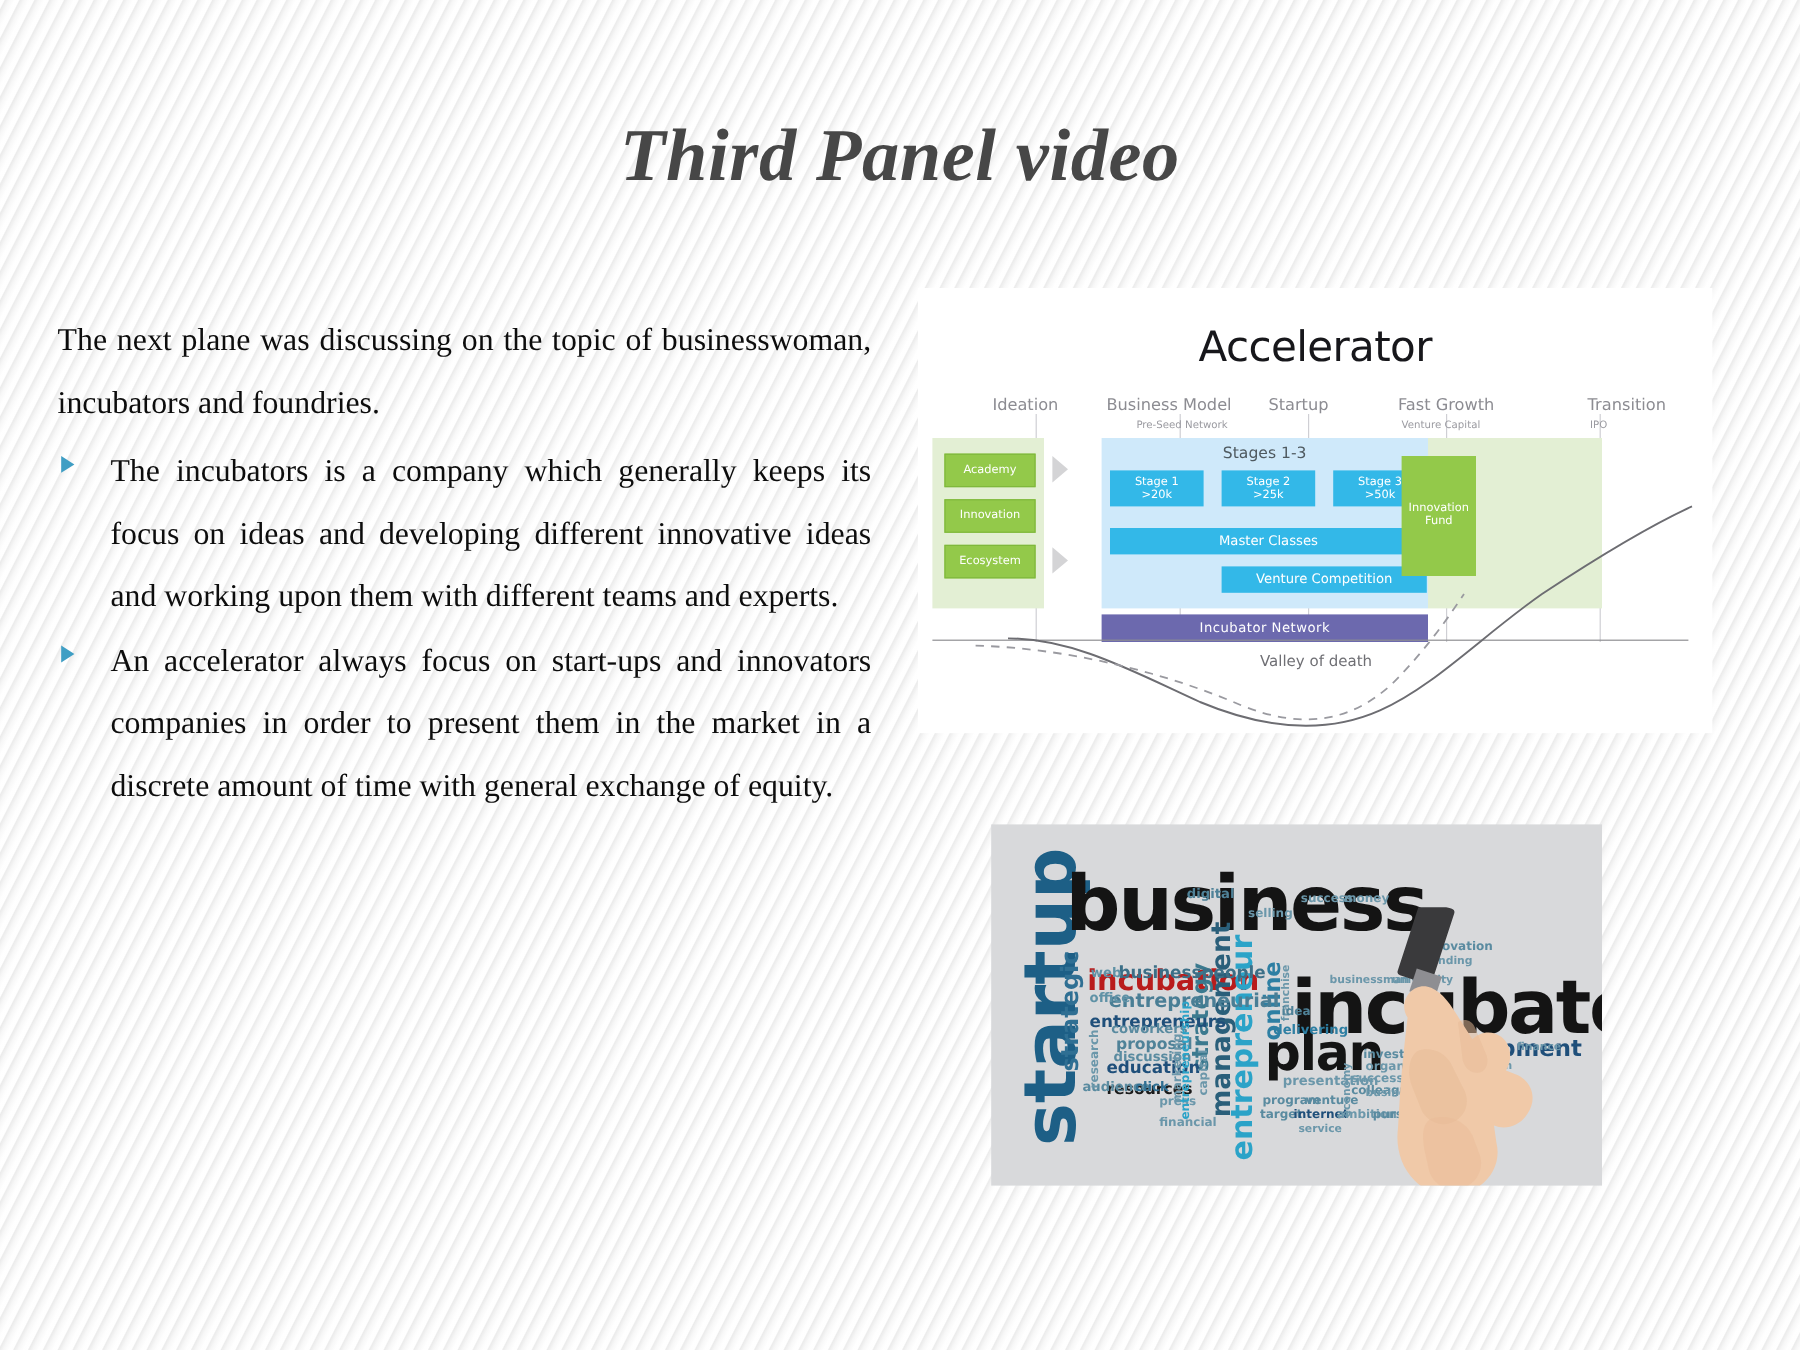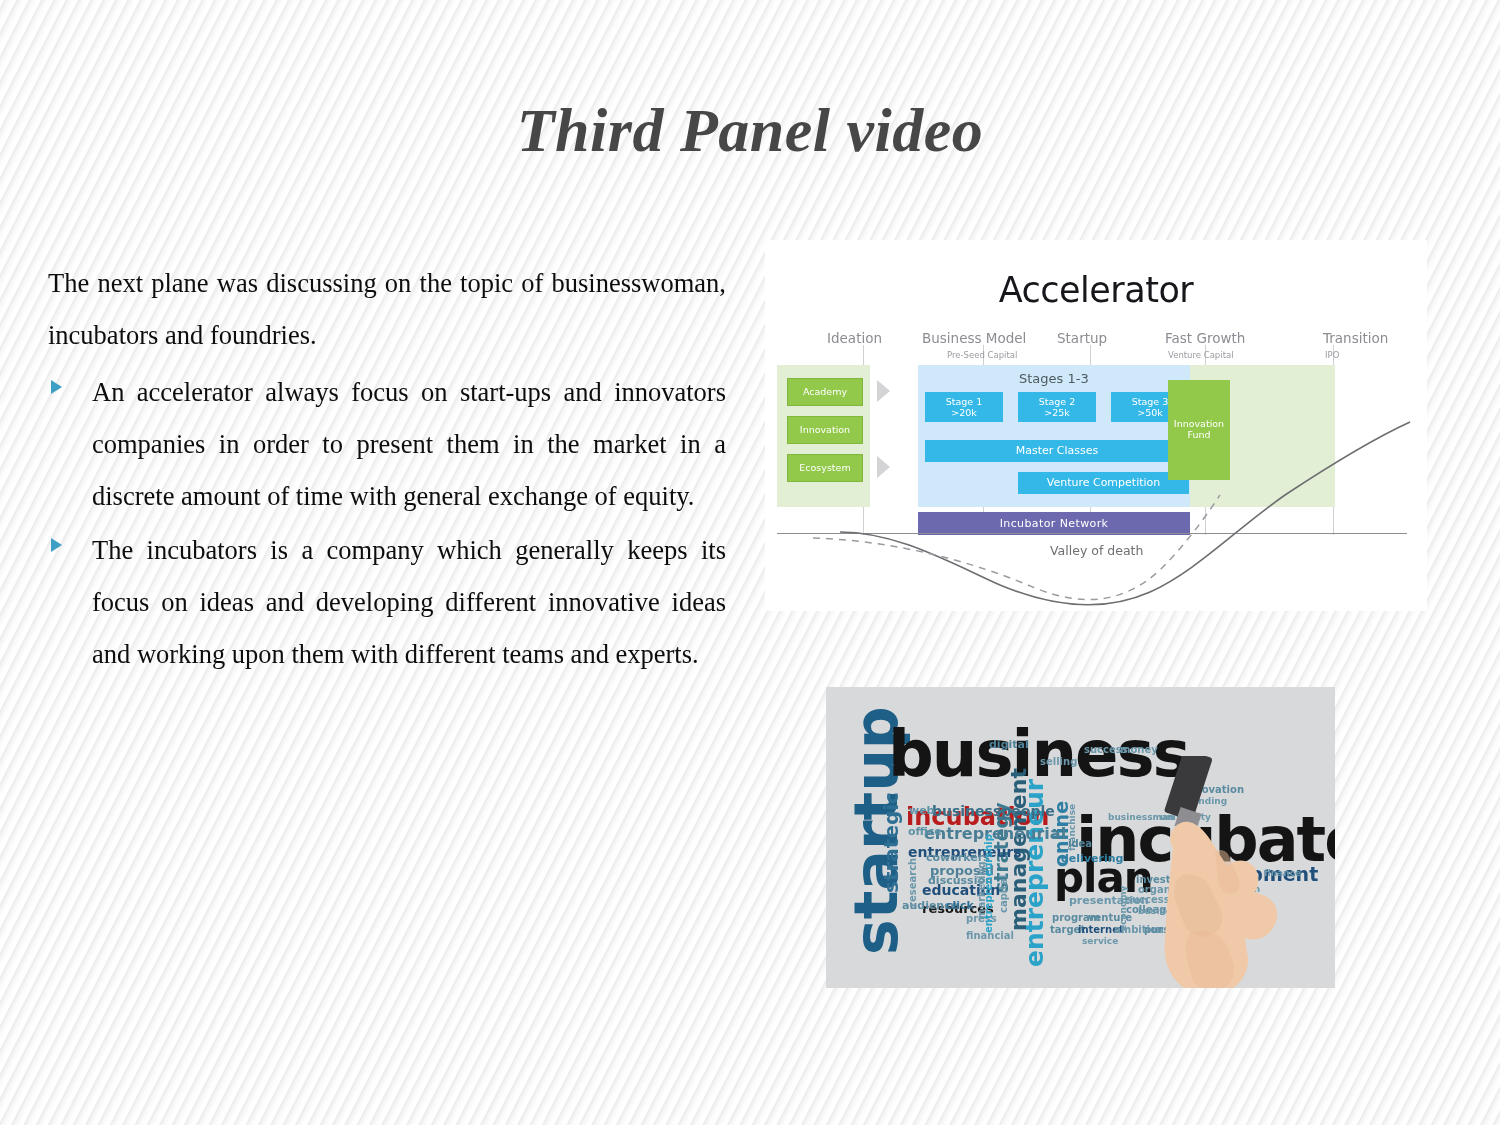--- a/index.html
+++ b/index.html
@@ -243,43 +243,43 @@
 
 <div id="slide"></div>
 
 <div id="title">Third Panel video</div>
 
 <div id="text-col">
   <p class="intro">The next plane was discussing on the topic of businesswoman, incubators and foundries.</p>
   <ul class="bullet-list">
     <li class="bullet-item">
       <span class="bullet-marker"></span>
-      <span class="bullet-text">An accelerator always focus on start-ups and innovators companies in order to present them in the market in a discrete amount of time with general exchange of equity.</span>
+      <span class="bullet-text">The incubators is a company which generally keeps its focus on ideas and developing different innovative ideas and working upon them with different teams and experts.</span>
     </li>
     <li class="bullet-item">
       <span class="bullet-marker"></span>
-      <span class="bullet-text">The incubators is a company which generally keeps its focus on ideas and developing different innovative ideas and working upon them with different teams and experts.</span>
+      <span class="bullet-text">An accelerator always focus on start-ups and innovators companies in order to present them in the market in a discrete amount of time with general exchange of equity.</span>
     </li>
   </ul>
 </div>
 
 <div id="diagram-img">
   <div id="diagram-inner">
 
     <div id="diagram-title">Accelerator</div>
 
     <div class="vline" style="left:98px; top:105px; height:190px;"></div>
     <div class="vline" style="left:218px; top:105px; height:190px;"></div>
     <div class="vline" style="left:325px; top:105px; height:190px;"></div>
     <div class="vline" style="left:440px; top:105px; height:190px;"></div>
     <div class="vline" style="left:568px; top:105px; height:190px;"></div>
 
     <div class="phase-head" style="left:62px; top:90px;">Ideation</div>
     <div class="phase-head" style="left:157px; top:90px;">Business Model</div>
-    <div class="phase-sub" style="left:182px; top:110px;">Pre-Seed Capital</div>
+    <div class="phase-sub" style="left:182px; top:110px;">Pre-Seed Network</div>
     <div class="phase-head" style="left:292px; top:90px;">Startup</div>
     <div class="phase-head" style="left:400px; top:90px;">Fast Growth</div>
     <div class="phase-sub" style="left:403px; top:110px;">Venture Capital</div>
     <div class="phase-head" style="left:558px; top:90px;">Transition</div>
     <div class="phase-sub" style="left:560px; top:110px;">IPO</div>
 
     <div class="panel-green" style="left:12px; top:125px; width:93px; height:142px;"></div>
     <div class="box-green" style="left:22px; top:138px; width:74px; height:26px;">Academy</div>
     <div class="box-green" style="left:22px; top:176px; width:74px; height:26px;">Innovation</div>
     <div class="box-green" style="left:22px; top:214px; width:74px; height:26px;">Ecosystem</div>

